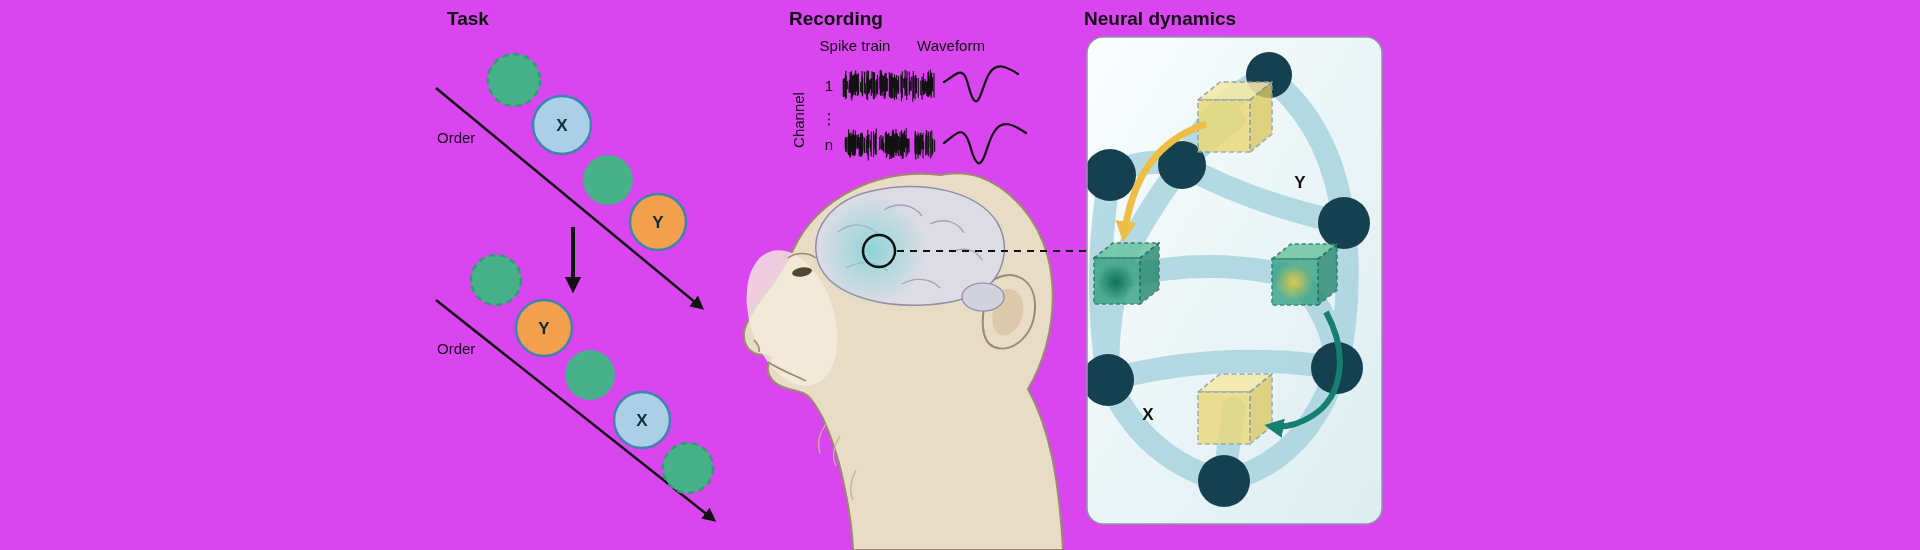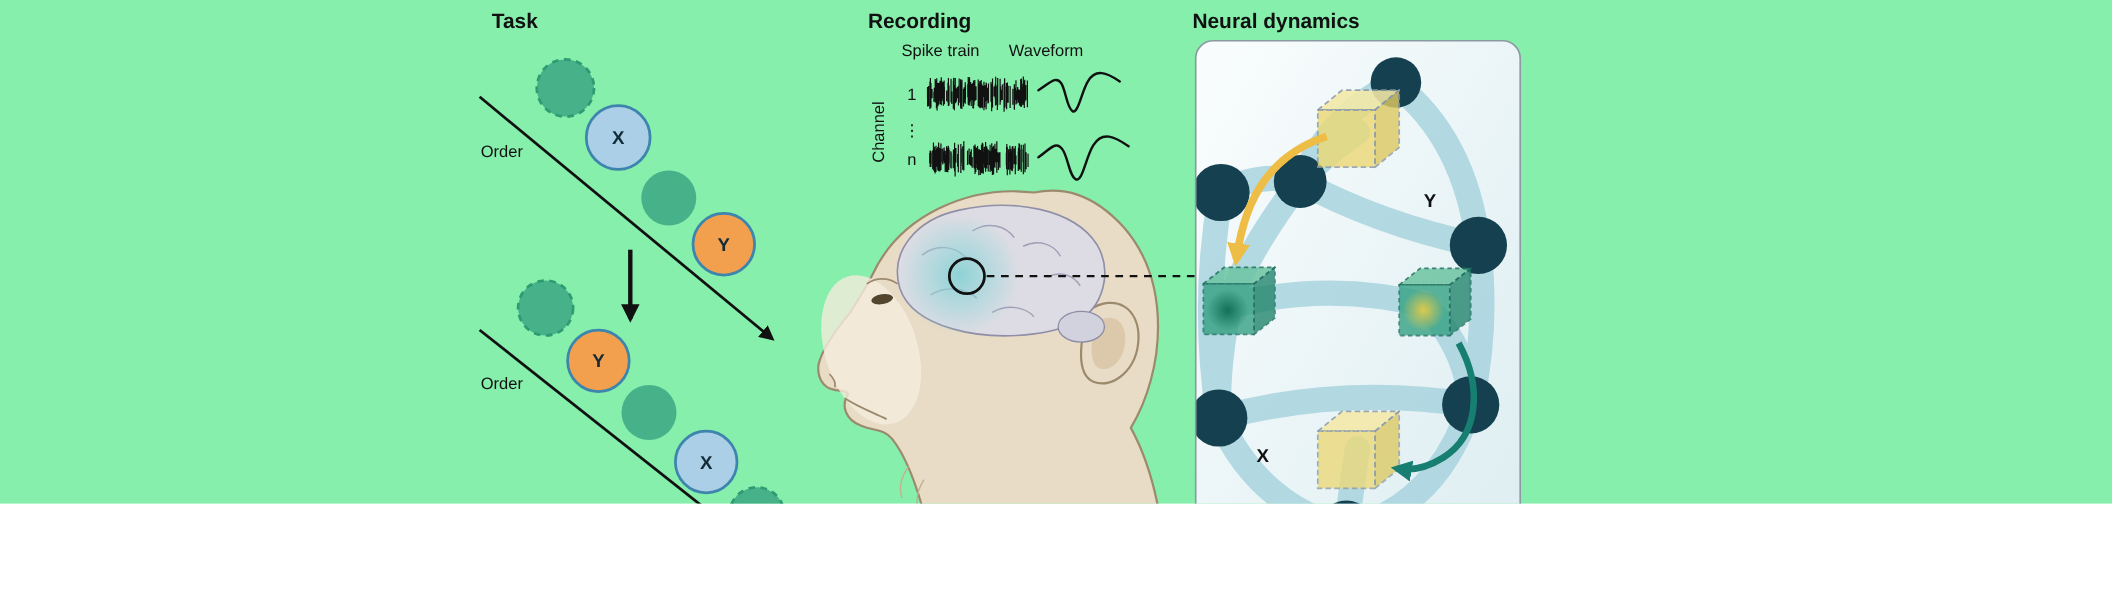--- a/index.html
+++ b/index.html
@@ -1,16 +1,16 @@
 <!DOCTYPE html>
 <html><head>
 <meta charset="utf-8">
 <style>
   html,body{margin:0;padding:0;background:#ffffff;}
-  .stage{position:relative;width:1920px;height:458px;background:#86efac;overflow:hidden;}
+  .stage{position:relative;width:1920px;height:550px;background:#d946ef;overflow:hidden;}
   svg{display:block;}
   .t-title{font:bold 19px "Liberation Sans",sans-serif;fill:#111;}
   .t-label{font:15px "Liberation Sans",sans-serif;fill:#111;}
   .t-small{font:15px "Liberation Sans",sans-serif;fill:#111;}
   .t-circle{font:bold 17px "Liberation Sans",sans-serif;fill:#122c38;}
   .t-cube{font:bold 17px "Liberation Sans",sans-serif;fill:#111;}
 </style>
 </head>
 <body>
 

